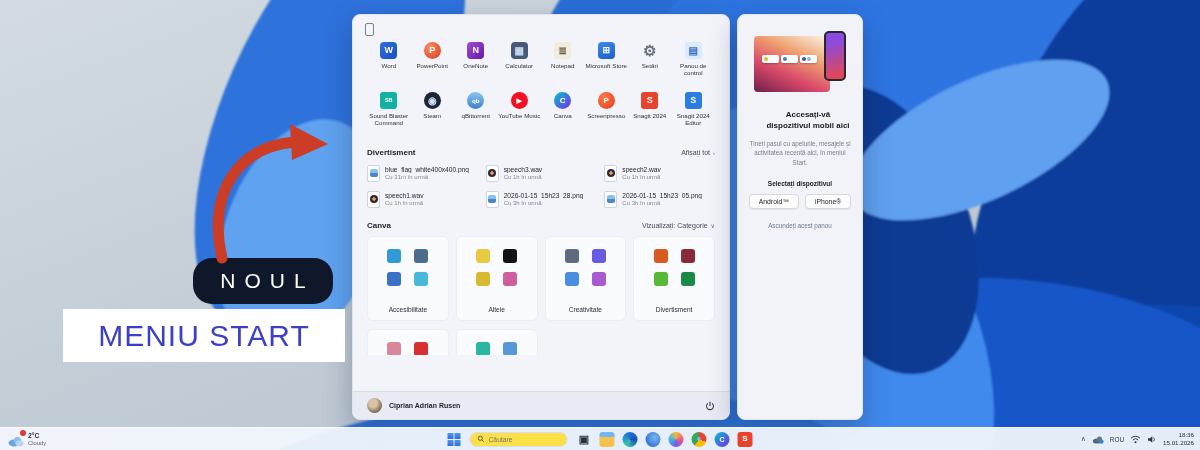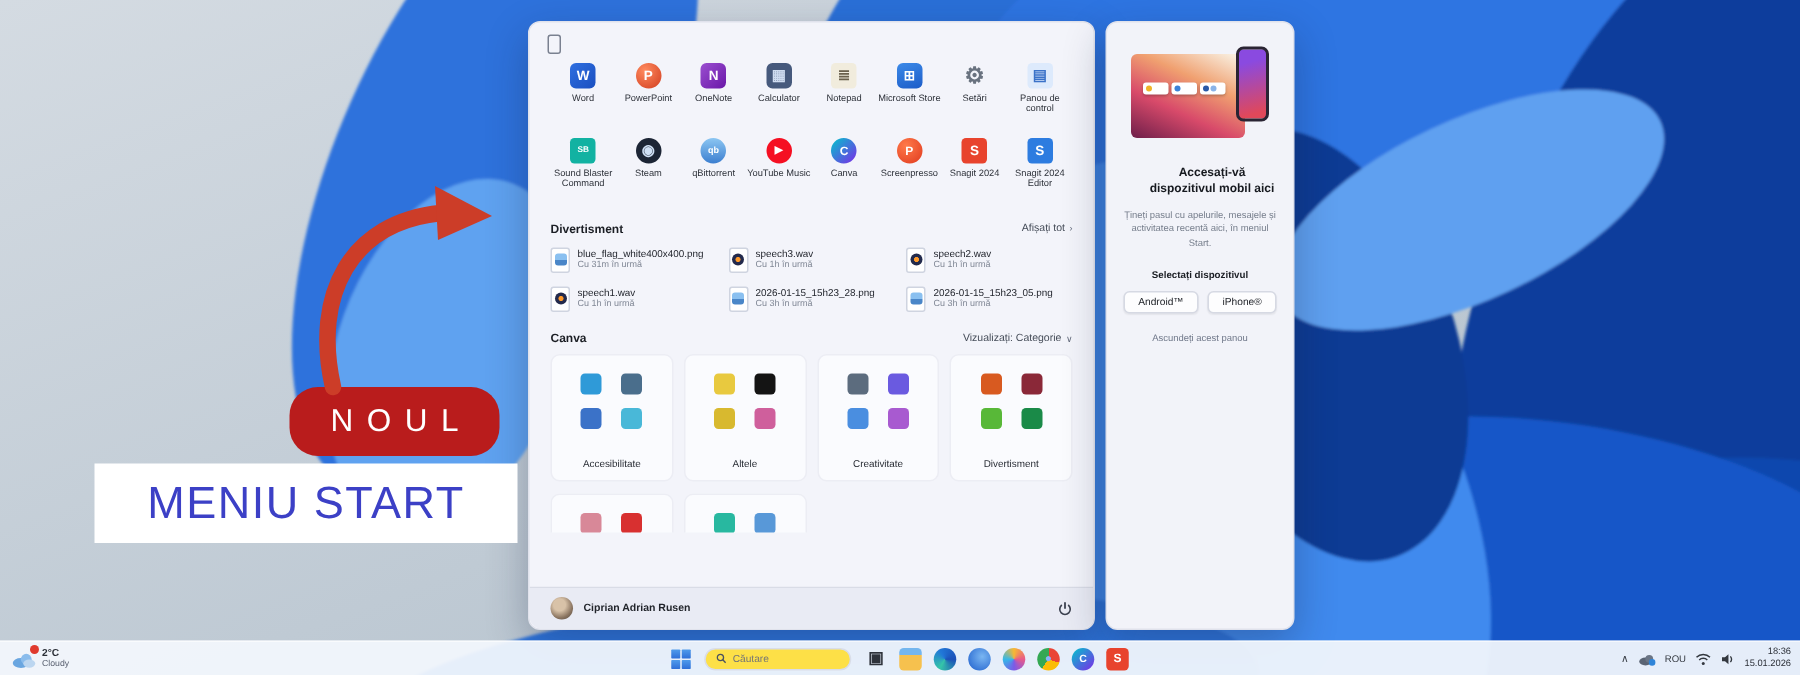--- a/index.html
+++ b/index.html
@@ -4,21 +4,21 @@
 <style>
   * { margin:0; padding:0; box-sizing:border-box; }
   html,body { width:1200px; height:450px; overflow:hidden; font-family:"Liberation Sans",sans-serif; }
   body { position:relative; background:#c3ced7; }
 
   
   .wallpaper { position:absolute; inset:0; z-index:0; }
 
   
   .noul-box { position:absolute; left:193px; top:258px; width:140px; height:46px;
-    background:#b91c1c; color:#fff; display:flex; align-items:center; justify-content:center;
+    background:#0f172a; color:#fff; display:flex; align-items:center; justify-content:center;
     font-size:21px; font-weight:500; letter-spacing:9px; text-indent:9px; z-index:5;border-radius:19px; }
   .meniu-box { position:absolute; left:63px; top:309px; width:282px; height:53px;
     background:#ffffff; color:#3c40c6; display:flex; align-items:center; justify-content:center;
     font-size:30px; font-weight:500; letter-spacing:1px; z-index:5; }
   .arrow-svg { position:absolute; left:198px; top:116px; z-index:6; }
 
   
   .start-menu { position:absolute; left:352px; top:14px; width:378px; height:406px;
     background:#f3f4fa; border:1px solid #e0e2ec; border-radius:8px; z-index:4;
     box-shadow:0 10px 28px rgba(20,30,60,.30); overflow:hidden; }

